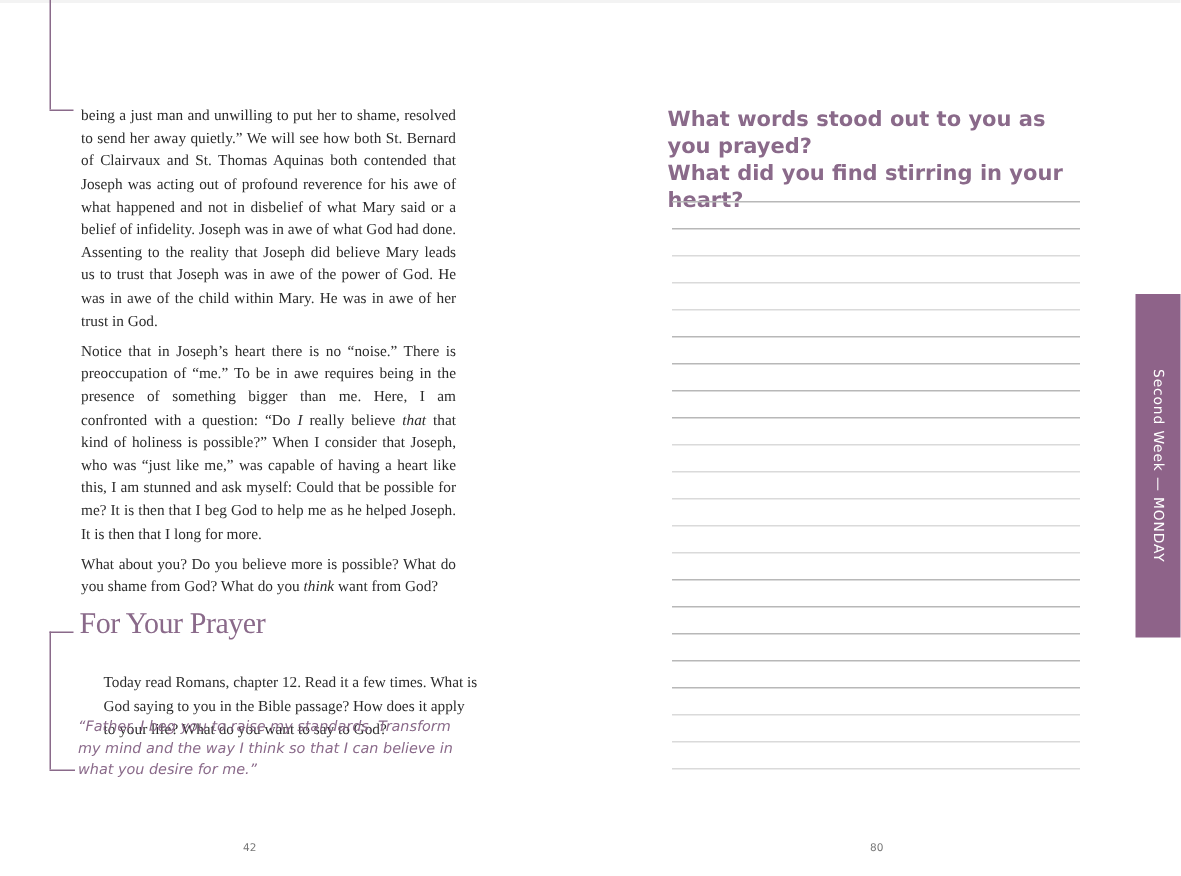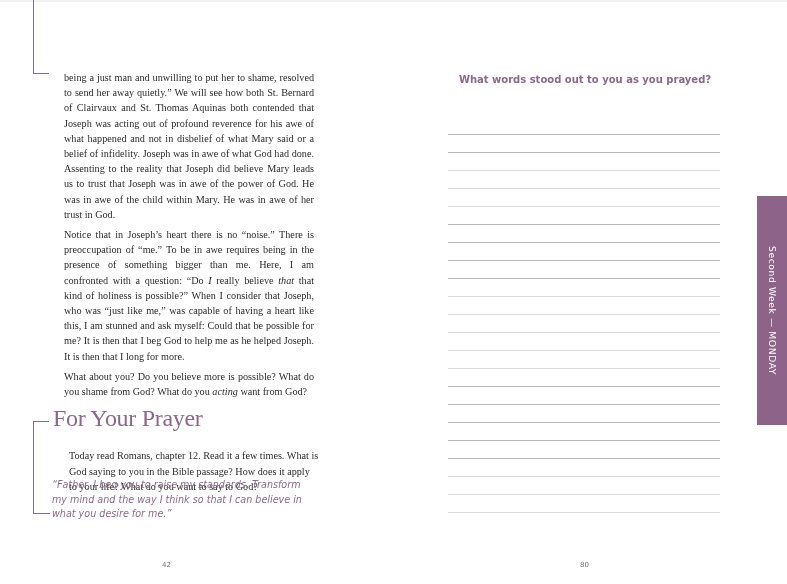--- a/index.html
+++ b/index.html
@@ -12,43 +12,43 @@
   .page-left { left:0; width:393px; }
 
   
   .bracket-top-v { position:absolute; left:33px; top:0; width:1px; height:73px; background:#8a6a8a; }
   .bracket-top-h { position:absolute; left:33px; top:73px; width:16px; height:1px; background:#8a6a8a; }
   .bracket-bot-top { position:absolute; left:33px; top:421px; width:16px; height:1px; background:#8a6a8a; }
   .bracket-bot-v { position:absolute; left:33px; top:421px; width:1px; height:92px; background:#8a6a8a; }
   .bracket-bot-bottom { position:absolute; left:33px; top:513px; width:17px; height:1px; background:#8a6a8a; }
 
   .body-text {
-    position:absolute; left:64px; width:250px;
+    position:absolute; left:54px; width:250px;
     font-size:10.2px; line-height:15.2px; text-align:justify; color:#2b2b2b;
   }
   .body-text p { margin:0 0 5px 0; }
   .p1 { top:70px; }
   .heading {
-    position:absolute; left:53px; top:405px; font-size:24px; color:#8a6a8a;
+    position:absolute; left:53px; top:405px; font-size:20px; color:#8a6a8a;
     font-family:"Liberation Serif", serif; letter-spacing:-0.3px;
   }
   .prayer-text { position:absolute; left:54px; top:448px; width:250px; font-size:10.2px; line-height:15.5px; color:#2b2b2b;margin-left:15px; }
   .quote {
     position:absolute; left:52px; top:478px; width:260px;
     font-family:"DejaVu Sans", sans-serif; font-style:italic; font-size:9.6px; line-height:14.5px; color:#8a6a8a;
   }
   .pagenum {
     position:absolute; top:561px; font-family:"DejaVu Sans", sans-serif; font-size:7px; color:#777;
   }
   .pn-left { left:162px; }
   .pn-right { left:580px; }
 
   .question {
-    position:absolute; left:445px; top:71px; width:280px; text-align:center;
-    font-family:"DejaVu Sans", sans-serif; font-weight:bold; font-size:10px; line-height:18px; color:#8a6a8a;
+    position:absolute; left:445px; top:71px; width:280px; 
+    font-family:"DejaVu Sans", sans-serif; font-weight:bold; font-size:14px; line-height:18px; color:#8a6a8a;
   }
   .lines { position:absolute; left:448px; top:134px; width:272px; }
   .rule { height:18px; border-top:1px solid #b8b8b8; box-sizing:border-box; }
   .rule.light { border-top-color:#dadada; }
 
   .tab {
     position:absolute; left:757px; top:196px; width:30px; height:229px; background:#8e6389;
     display:flex; align-items:center; justify-content:center;
   }
   .tab-text {
@@ -62,35 +62,36 @@
 
 <div class="topstrip"></div>
 
 <div class="page page-left">
   <div class="bracket-top-v"></div>
   <div class="bracket-top-h"></div>
 
   <div class="body-text p1">
     <p>being a just man and unwilling to put her to shame, resolved to send her away quietly.” We will see how both St. Bernard of Clairvaux and St. Thomas Aquinas both contended that Joseph was acting out of profound reverence for his awe of what happened and not in disbelief of what Mary said or a belief of infidelity. Joseph was in awe of what God had done. Assenting to the reality that Joseph did believe Mary leads us to trust that Joseph was in awe of the power of God. He was in awe of the child within Mary. He was in awe of her trust in God.</p>
     <p><span>Notice that in Joseph’s heart there is no “noise.” There is preoccupation of “me.” To be in awe requires being in the presence of something bigger than me. Here, I am confronted with a question: “Do </span><i>I</i><span> really believe </span><i>that</i><span> that kind of holiness is possible?” When I consider that Joseph, who was “just like me,” was capable of having a heart like this, I am stunned and ask myself: Could that be possible for me? It is then that I beg God to help me as he helped Joseph. It is then that I long for more.</span></p>
-    <p><span>What about you? Do you believe more is possible? What do you shame from God? What do you </span><i>acting</i><span> want from God?</span></p>
+    <p><span>What about you? Do you believe more is possible? What do you shame from God? What do you </span><i>think</i><span> want from God?</span></p>
   </div>
 
   <div class="bracket-bot-top"></div>
   <div class="bracket-bot-v"></div>
   <div class="bracket-bot-bottom"></div>
 
   <div class="heading">For Your Prayer</div>
   <div class="prayer-text">Today read Romans, chapter 12. Read it a few times. What is God saying to you in the Bible passage? How does it apply to your life? What do you want to say to God?</div>
   <div class="quote">“Father, I beg you to raise my standards. Transform my mind and the way I think so that I can believe in what you desire for me.”</div>
   <div class="pagenum pn-left">42</div>
 </div>
 
 <div class="question">
   <div>What words stood out to you as you prayed?</div>
+  <div>What did you find stirring in your heart?</div>
 </div>
 
 <div class="lines">
   <div class="rule"></div>
   <div class="rule"></div>
   <div class="rule light"></div>
   <div class="rule light"></div>
   <div class="rule light"></div>
   <div class="rule"></div>
   <div class="rule"></div>

